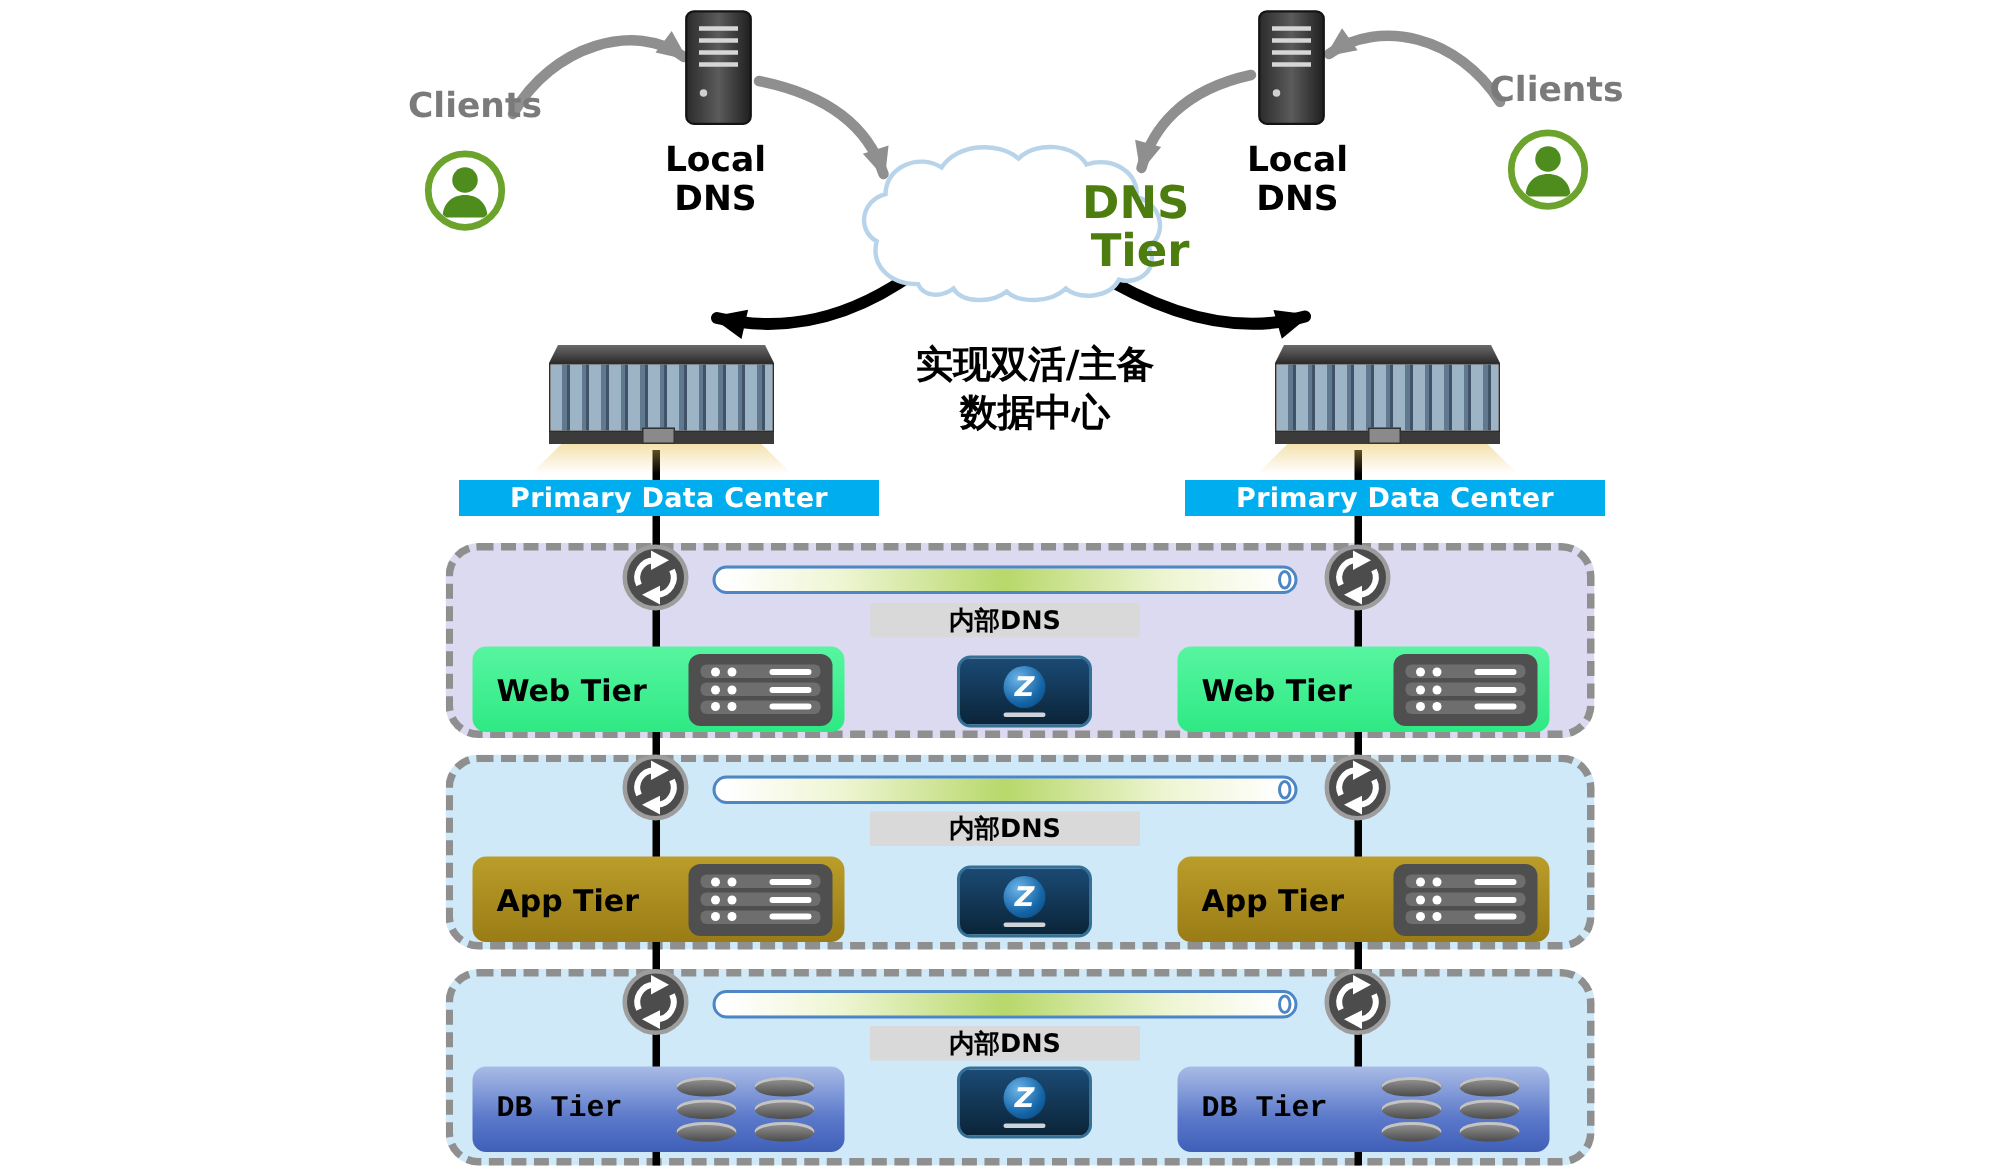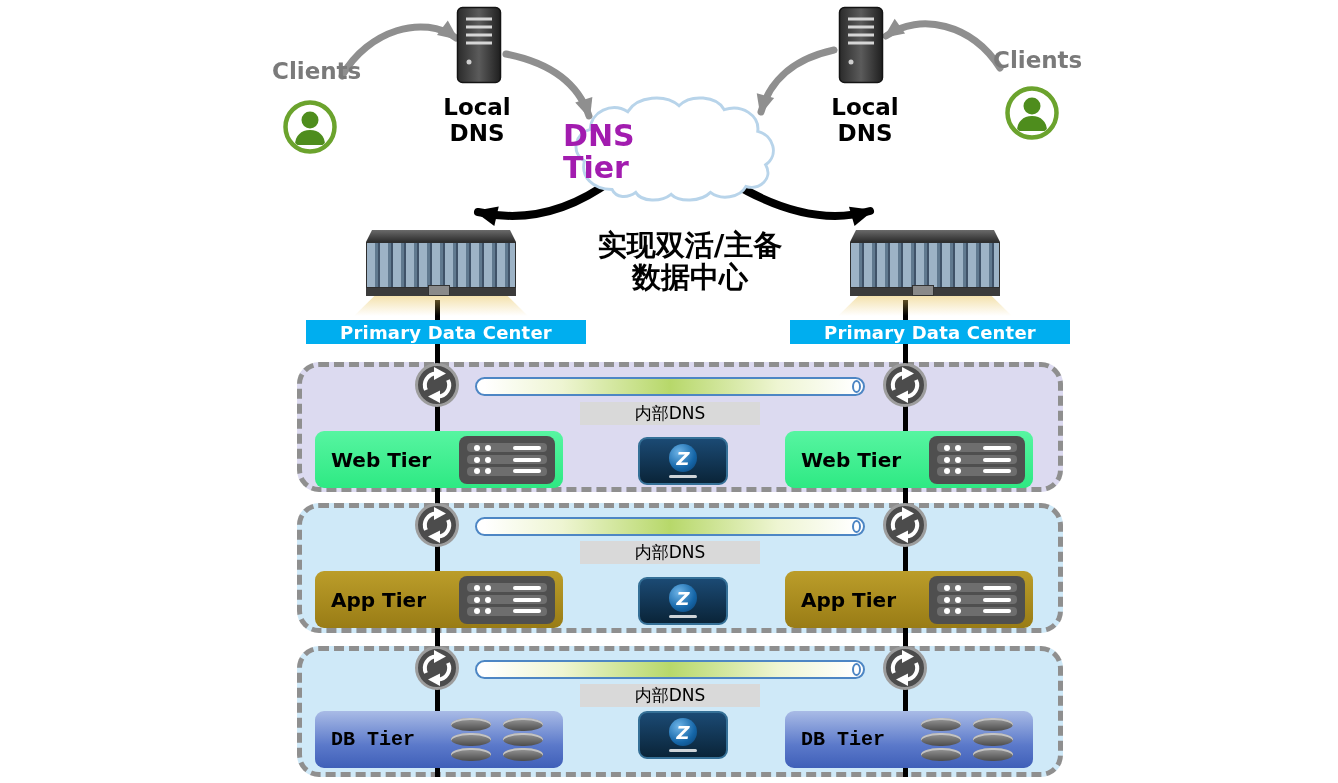--- a/index.html
+++ b/index.html
@@ -4,24 +4,24 @@
 <style>
   * { margin:0; padding:0; box-sizing:border-box; }
   body { font-family:"DejaVu Sans","Liberation Sans",sans-serif; background:#fff; }
   .canvas { position:relative; width:1338px; height:783px; background:#fff; overflow:hidden; }
   .abs { position:absolute; }
   .z1 { z-index:1; } .z2 { z-index:2; } .z3 { z-index:3; }
 
   
   .clients-label { color:#7a7a7a; font-weight:bold; font-size:23px; }
   .localdns-label { color:#000; font-weight:bold; font-size:23px; width:130px; text-align:center; }
-  .caption { font-weight:bold; font-size:29px; color:#000; text-align:center; }
-
-  
-  .cloud-text { position:absolute; inset:0; display:flex; flex-direction:column; align-items:flex-start; justify-content:center; font-weight:bold; font-size:30px; color:#a21caf; line-height:1.08; }
+  .caption { font-weight:bold; font-size:25px; color:#000; text-align:center; }
+
+  
+  .cloud-text { position:absolute; inset:0; display:flex; flex-direction:column; align-items:flex-end; justify-content:center; font-weight:bold; font-size:30px; color:#4d7c0f; line-height:1.08; }
 
   
   .building { width:150px; height:92px; z-index:3; }
   .b-glow { position:absolute; left:-12px; top:66px; width:174px; height:24px; background:linear-gradient(180deg,rgba(233,196,92,.6),rgba(233,196,92,0)); clip-path:polygon(14% 0,86% 0,100% 100%,0 100%); }
   .b-top { position:absolute; left:0; top:4px; width:150px; height:12px; background:linear-gradient(180deg,#6a6a6a,#2c2c2c); clip-path:polygon(4% 0,96% 0,100% 100%,0 100%); }
   .b-body { position:absolute; left:0; top:16px; width:150px; height:46px; border:1px solid #2e2e2e; background:repeating-linear-gradient(90deg,#9db3c6 0 8px,#60798f 8px 11px,#3f5268 11px 13px); }
   .b-base { position:absolute; left:0; top:62px; width:150px; height:8px; background:#3b3b3b; }
   .b-vent { position:absolute; left:62px; top:59px; width:22px; height:11px; background:#8a8a8a; border:1px solid #333; }
 
   
@@ -33,21 +33,21 @@
   
   .tier { width:766px; border:5px dashed #8f8f8f; border-radius:22px; }
   .tier-purple { background:#dcdaf0; }
   .tier-blue { background:#cfe9f8; }
 
   
   .capsule { width:390px; height:19px; border:2px solid #4d86c4; border-radius:11px; background:linear-gradient(90deg,#ffffff 2%,#eef5d2 22%,#b7d86a 50%,#eef5d2 78%,#ffffff 98%); }
   .cap-end { position:absolute; right:2px; top:1px; width:9px; height:13px; border:2px solid #4d86c4; border-radius:50%; background:#fff; }
 
   
-  .dns-label { width:180px; height:23px; background:#d9d9d9; color:#000; font-weight:normal; font-size:17px; display:flex; align-items:center; justify-content:center; }
+  .dns-label { width:180px; height:23px; background:#d9d9d9; color:#000; font-weight:bold; font-size:17px; display:flex; align-items:center; justify-content:center; }
 
   
   .tier-box { width:248px; height:57px; border-radius:9px; display:flex; align-items:center; justify-content:space-between; padding:0 8px 0 16px; }
   .tier-box .box-label { font-weight:bold; font-size:20px; color:#000; }
   .box-web { background:linear-gradient(180deg,#57f5a1,#2ee983); }
   .box-app { background:linear-gradient(180deg,#bb9d2a,#997c15);justify-content:space-between; }
   .box-db  { background:linear-gradient(180deg,#a9bbe6 0%,#5b79ca 60%,#3f5fb8 100%);font-family:Liberation Mono, monospace; }
 
   
   .srv { width:96px; height:48px; background:#4f4f4f; border-radius:8px; display:flex; flex-direction:column; justify-content:space-evenly; padding:5px 8px; }

